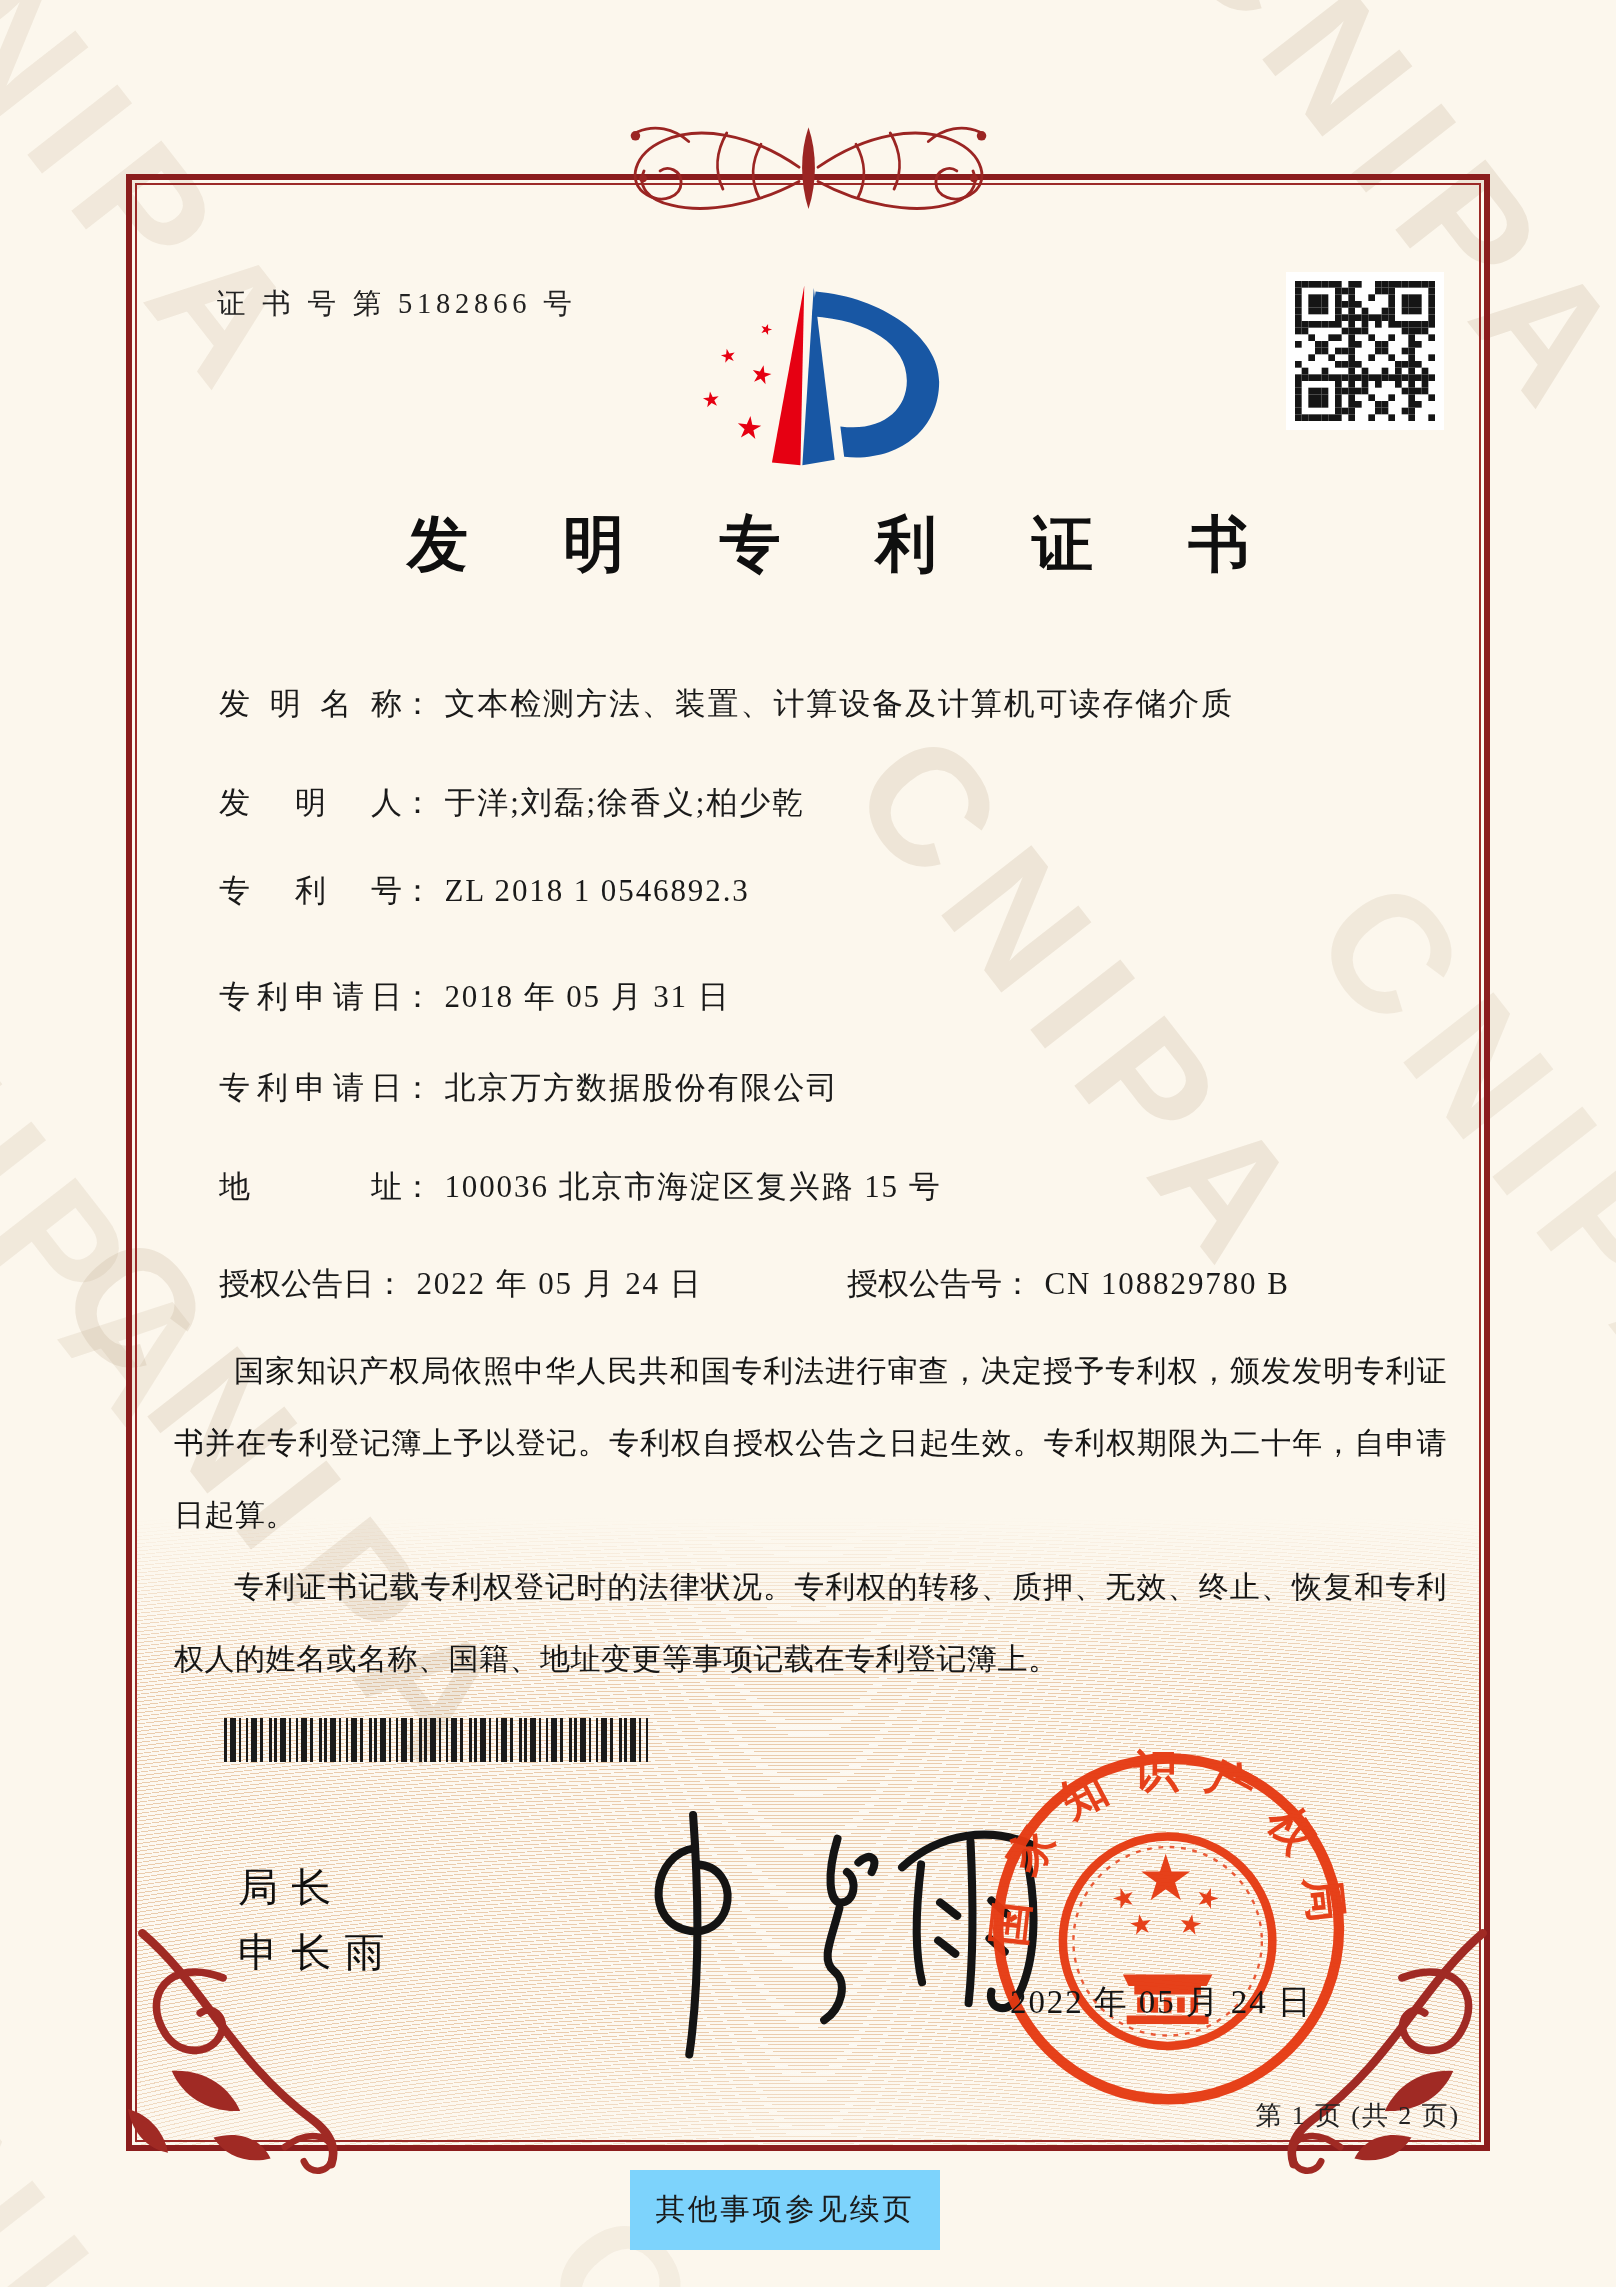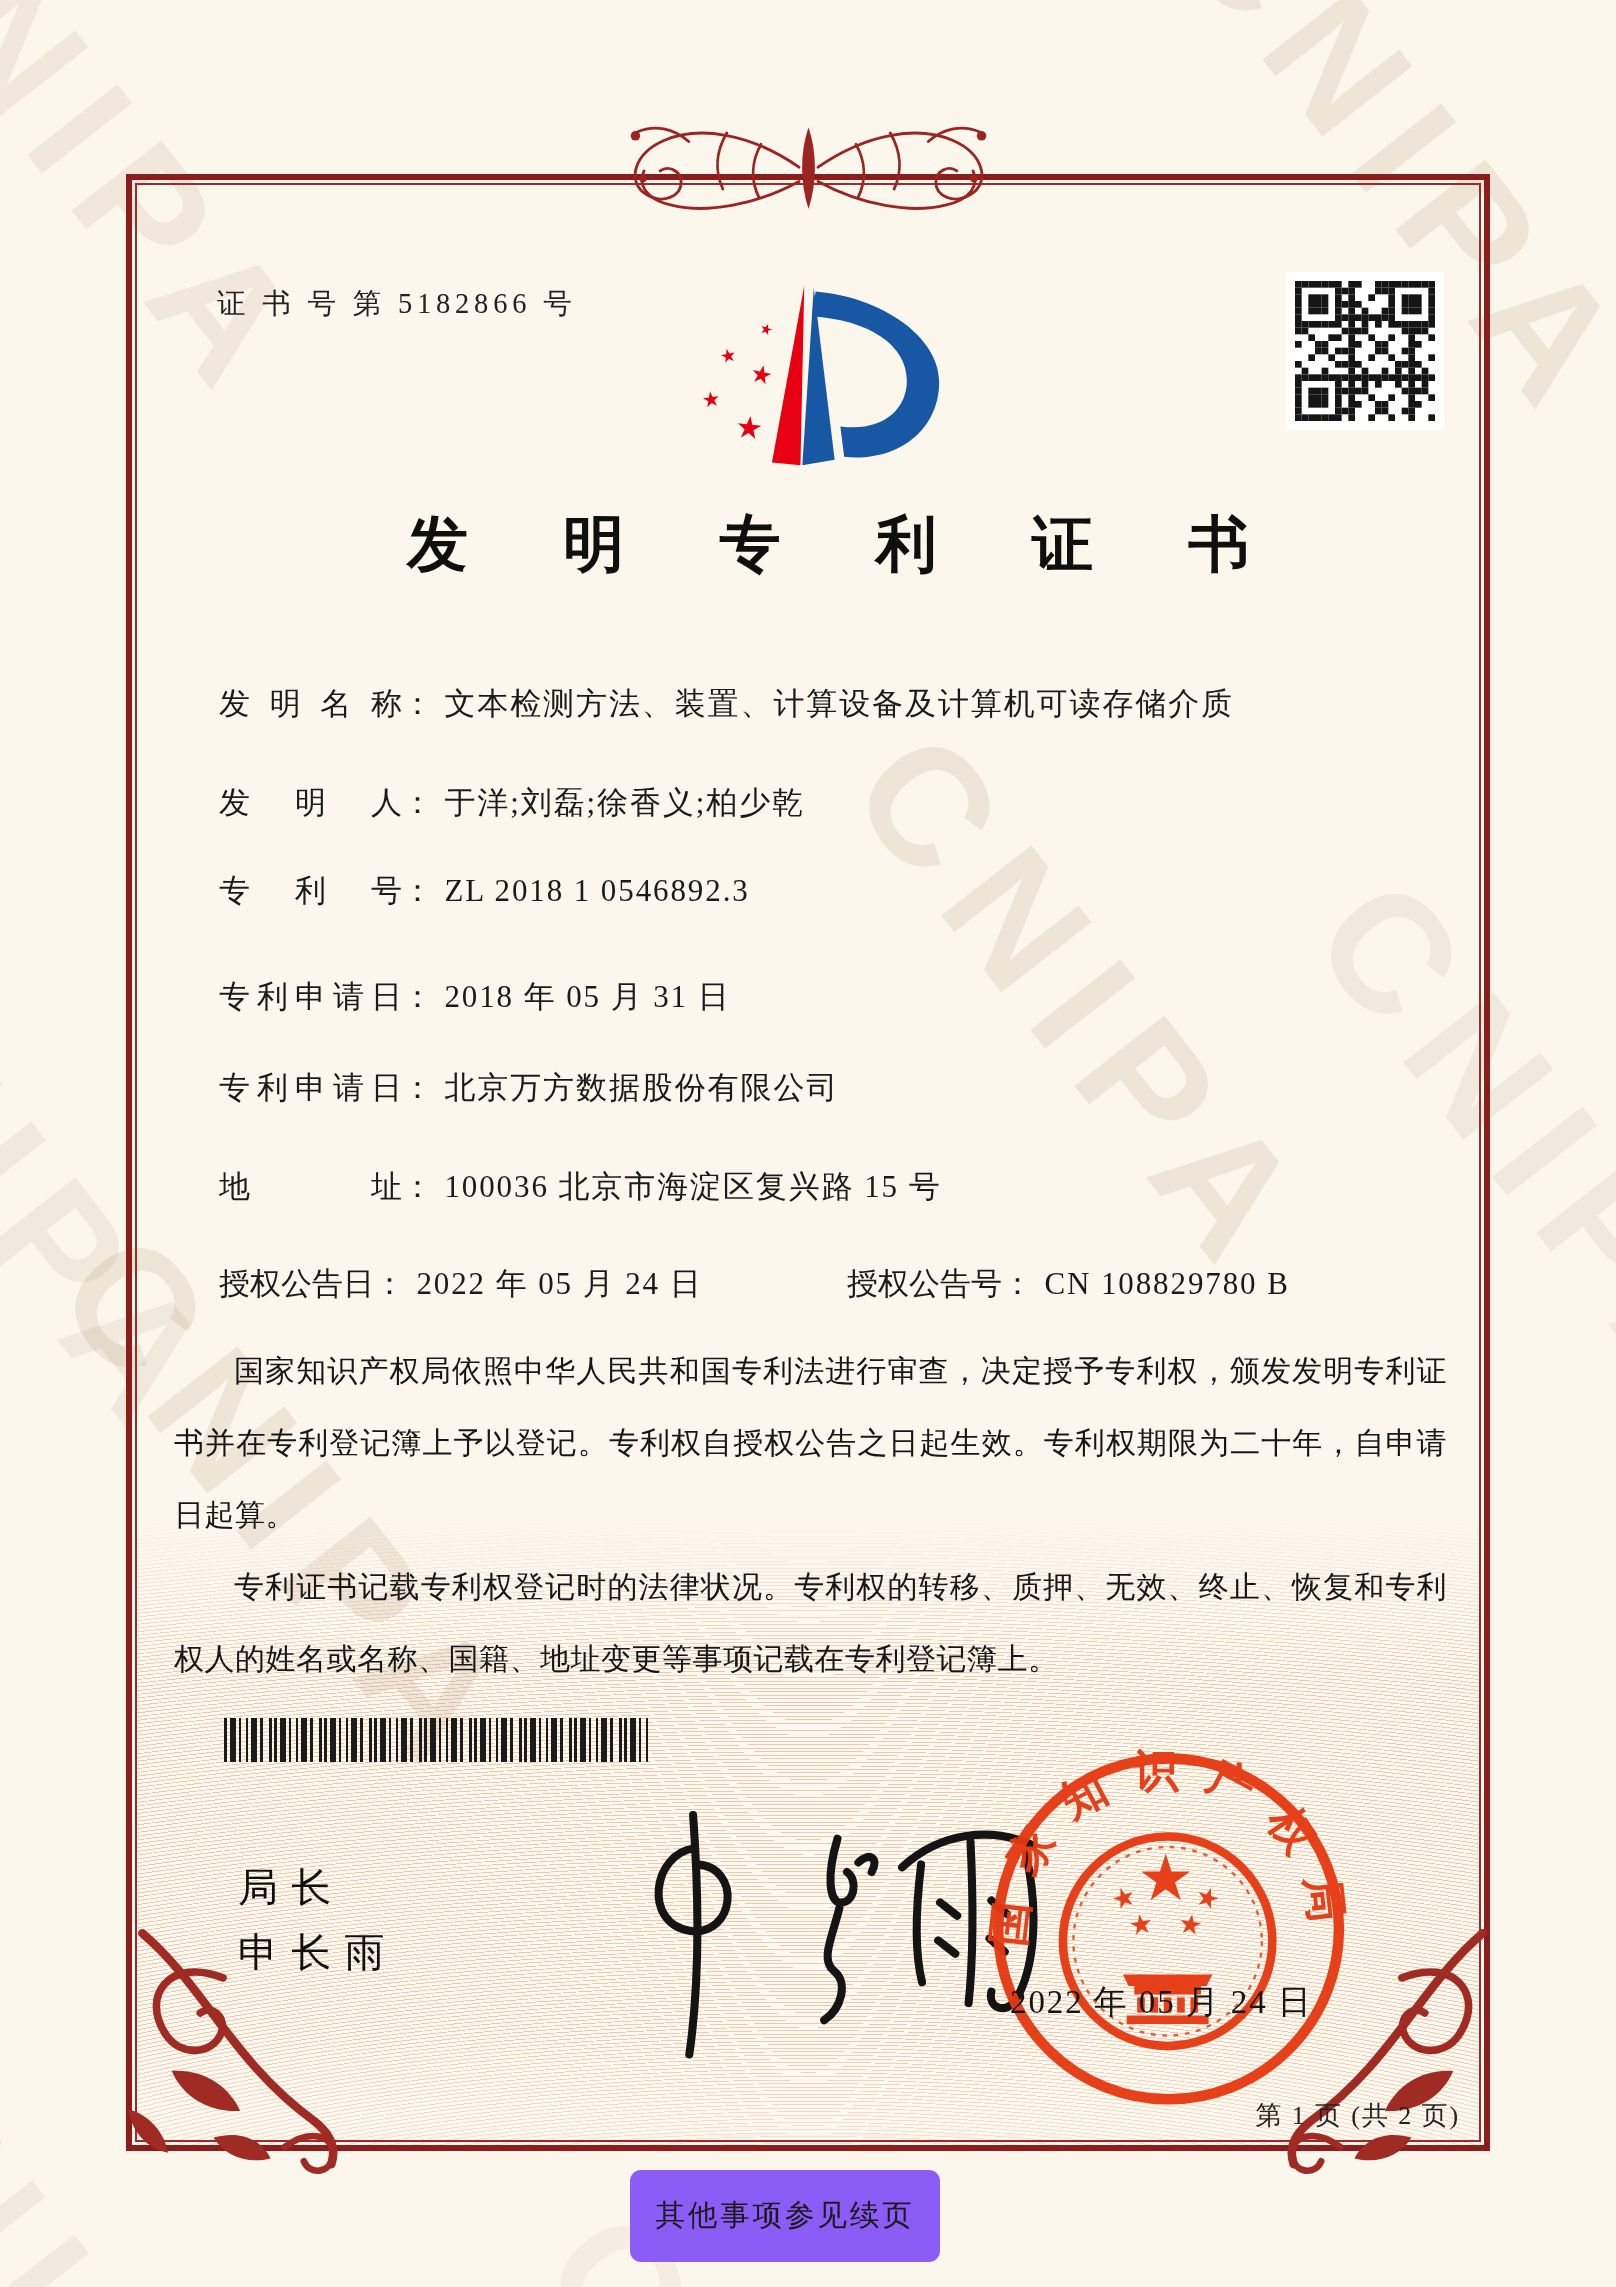--- a/index.html
+++ b/index.html
@@ -76,23 +76,23 @@
   .qr-box svg{ position:absolute; left:8.6px; top:8.6px; }
   .seal-date{
     left:1010px; top:1980px; width:295px; font-size:33px; letter-spacing:1.9px;
     color:#141414; white-space:nowrap;
   }
   .page-ind{
     left:126px; top:2098px; width:1364px; text-align:right;
     transform:translateX(-30px); font-size:26px; letter-spacing:1.9px; color:#222;
   }
   .note-box{
-    left:630px; top:2170px; width:310px; height:92px; background:#8b5cf6;
+    left:630px; top:2170px; width:310px; height:80px; background:#7dd3fc;
     display:flex; align-items:center; justify-content:center;
-    font-size:29.5px; letter-spacing:2.9px; color:#1a1a1a;border-radius:11px;
+    font-size:29.5px; letter-spacing:2.9px; color:#1a1a1a;
   }
   .abs{ position:absolute; }
 </style>
 </head>
 <body>
 
 <div class="page">
 
   <div class="waves"></div>
 

